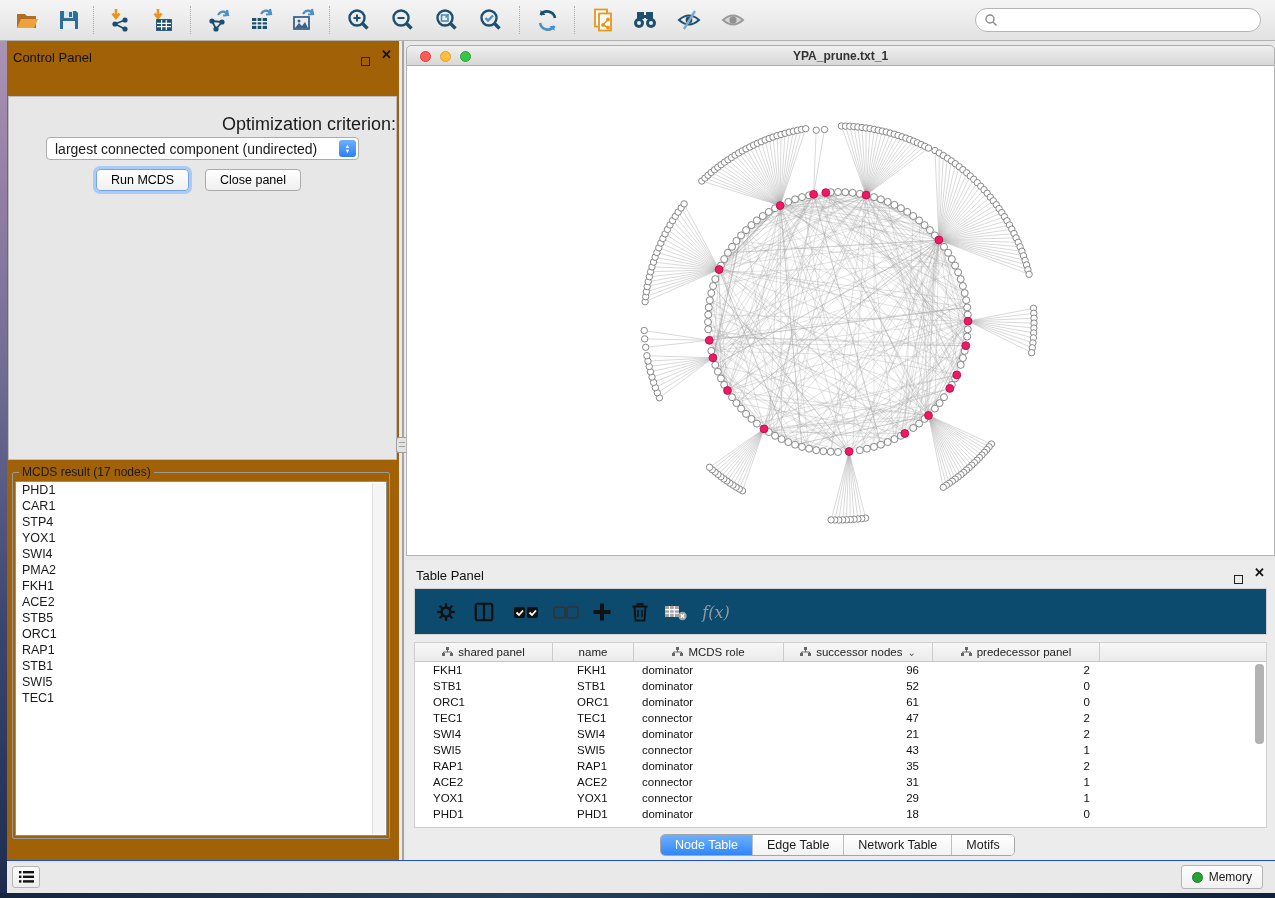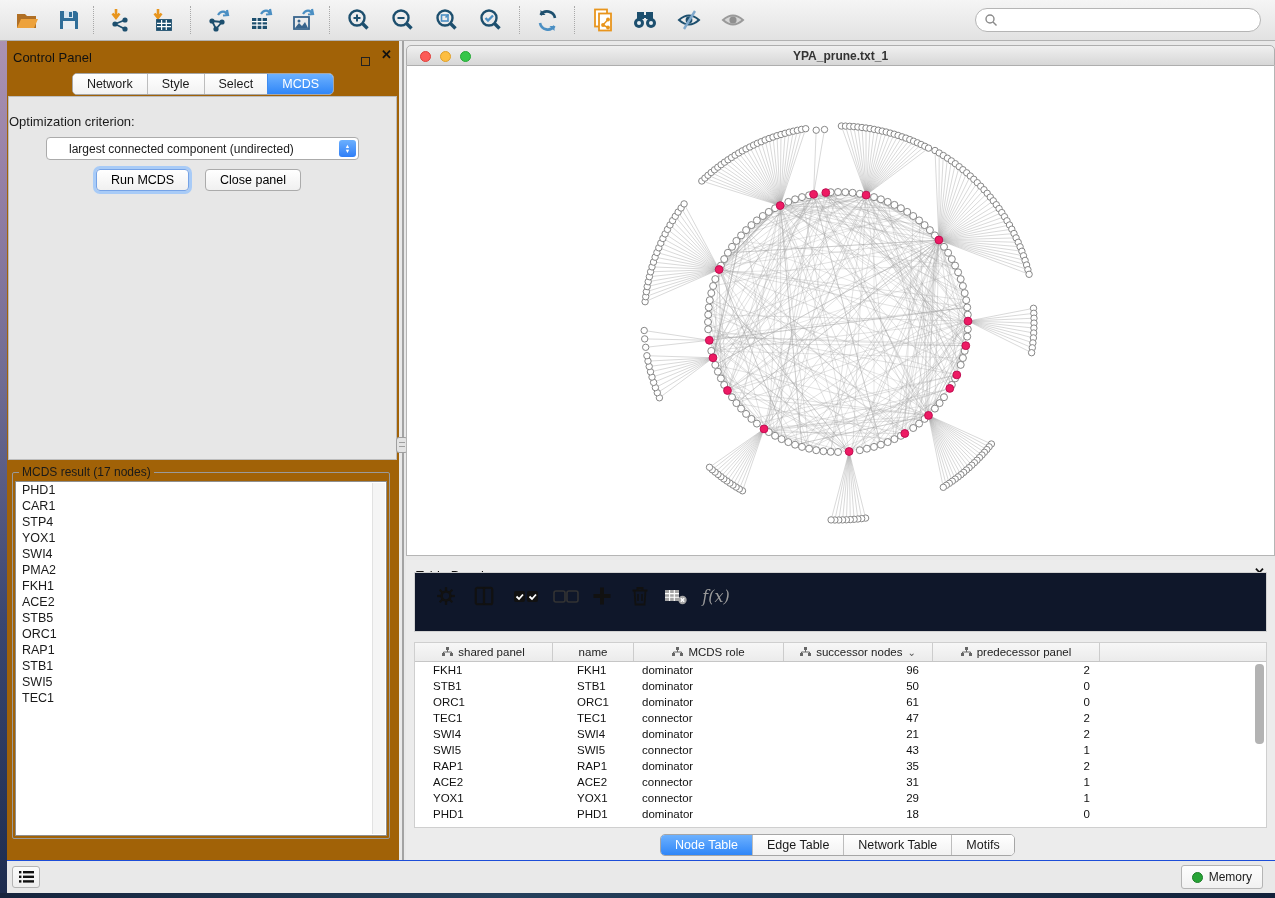--- a/index.html
+++ b/index.html
@@ -22,24 +22,24 @@
   
   #cpanel{left:7px;top:41px;width:392px;height:819px;background:#a16207}
   .panel-title{font-size:13px;color:#111}
   .wicon-sq{display:inline-block;width:9px;height:9px;border:1.5px solid #222;box-sizing:border-box}
   .wicon-x{font-size:13px;font-weight:bold;color:#111;line-height:9px}
   .seg{display:inline-flex;border:1px solid #a6a6a6;border-radius:5px;overflow:hidden;background:#fff}
   .seg>div{padding:3px 14px;font-size:12.5px;border-left:1px solid #bdbdbd;background:linear-gradient(#ffffff,#f2f2f2);white-space:nowrap}
   .seg>div:first-child{border-left:none}
   .seg>div.active{background:linear-gradient(#6db1fe,#2f86f8);color:#fff;border-left-color:#3e8cf0}
   #cp-box{position:absolute;left:1px;top:55px;width:389px;height:364px;background:#e7e7e7;border:1px solid #bdbdbd;box-sizing:border-box}
-  #opt-label{position:absolute;top:17px;width:100%;text-align:left;font-size:13px}
+  #opt-label{position:absolute;top:17px;width:100%;text-align:right;font-size:18px}
   #combo{position:absolute;left:37px;top:40px;width:313px;height:23px;background:#fff;border:1px solid #ababab;
          border-radius:4px;box-sizing:border-box;display:flex;align-items:center}
-  #combo .val{flex:1;font-size:12px;padding-left:22px;white-space:nowrap}
+  #combo .val{flex:1;font-size:14px;padding-left:8px;white-space:nowrap}
   #combo .step{width:17px;height:17px;margin-right:2px;border-radius:3px;background:linear-gradient(#6cb0fe,#2f7ef7);
          display:flex;flex-direction:column;align-items:center;justify-content:center;color:#fff;font-size:5.5px;line-height:5px}
   .btn{background:linear-gradient(#ffffff,#f0f0f0);border:1px solid #ababab;border-radius:4px;
        font-size:12.5px;padding:3px 14px;font-family:"Liberation Sans",sans-serif}
   .btn.focus{box-shadow:0 0 0 3px #a8cbf7;border-color:#76a3e6}
   #mcds-fieldset{position:absolute;left:5px;top:424px;width:378px;height:374px;border:1px solid #9a9a9a;
        border-radius:2px;margin:0;padding:2px;box-sizing:border-box}
   #mcds-fieldset legend{font-size:12px;padding:0 3px;margin-left:4px}
   #mcds-list{position:relative;width:100%;height:100%;background:#fff;border:1px solid #8f8f8f;
        box-sizing:border-box;overflow:hidden;font-size:12.5px}
@@ -53,21 +53,21 @@
   
   #netwin{left:406px;top:45px;width:869px;height:515px}
   #net-titlebar{position:absolute;left:0;top:0;right:0;height:21px;background:linear-gradient(#f0f0f0,#d7d7d7);
       border:1px solid #aeaeae;border-radius:5px 5px 0 0;box-sizing:border-box}
   .tl{position:absolute;top:5px;width:11px;height:11px;border-radius:50%;box-sizing:border-box}
   #net-title{position:absolute;left:0;right:0;top:3px;text-align:center;font-size:12px;font-weight:bold;color:#333}
   #net-canvas{position:absolute;left:0;top:21px;width:869px;height:490px;background:#fff;
       border:1px solid #b5b5b5;border-top:none;box-sizing:border-box}
   
   #tpanel{left:406px;top:560px;width:869px;height:300px;background:#ececec}
-  #tp-toolbar{position:absolute;left:8px;top:12px;width:853px;height:60px;background:#0f172a;
+  #tp-toolbar{position:absolute;left:8px;top:28px;width:853px;height:47px;background:#0c4a6e;
       border:1px solid #d2d2d2;box-sizing:border-box}
   .tpbtn{position:absolute;top:9px;width:30px;height:28px;display:flex;align-items:center;justify-content:center}
   #fx{font-family:"DejaVu Serif",serif;font-style:italic;font-size:16px;color:#9a9a9a}
   #ttable{position:absolute;left:8px;top:82px;width:853px;height:186px;background:#fff;border:1px solid #cfcfcf;box-sizing:border-box;overflow:hidden}
   .thead{display:flex;height:18px;background:linear-gradient(#f7f7f7,#ebebeb);border-bottom:1px solid #c6c6c6;
       font-size:11.5px;color:#222;align-items:stretch}
   .th{display:flex;align-items:center;justify-content:center;border-right:1px solid #ccc;box-sizing:border-box;gap:5px}
   .c0{width:138px}.c1{width:81px}.c2{width:150px}.c3{width:149px}.c4{width:167px}
   .trow{display:flex;height:16px;align-items:center;font-size:11.5px;color:#111}
   .tcell{box-sizing:border-box;white-space:nowrap;overflow:hidden}
@@ -229,28 +229,20 @@
 </div>
 
 <div id="wall-left" class="abs"></div>
 <div id="wall-bottom" class="abs"></div>
 
 <div id="cpanel" class="abs">
   <div class="abs panel-title" style="left:6px;top:9px">Control Panel</div>
   <div class="abs" style="left:354px;top:11px"><span class="wicon-sq"></span></div>
   <div class="abs wicon-x" style="left:374px;top:9px">✕</div>
 
-  <div class="abs" style="left:0;top:32px;width:392px;text-align:center">
-    <div class="seg">
-      <div>Network</div>
-      <div>Style</div>
-      <div>Select</div>
-      <div class="active">MCDS</div>
-    </div>
-  </div>
 
   <div id="cp-box">
     <div id="opt-label">Optimization criterion:</div>
     <div id="combo">
       <div class="val">largest connected component (undirected)</div>
       <div class="step">
           <span>▲</span>
           <span>▼</span>
         </div>
     </div>
@@ -1155,21 +1147,21 @@
           <div class="tcell c0">FKH1</div>
           <div class="tcell c1">FKH1</div>
           <div class="tcell c2">dominator</div>
           <div class="tcell c3">96</div>
           <div class="tcell c4">2</div>
         </div>
         <div class="trow">
           <div class="tcell c0">STB1</div>
           <div class="tcell c1">STB1</div>
           <div class="tcell c2">dominator</div>
-          <div class="tcell c3">50</div>
+          <div class="tcell c3">52</div>
           <div class="tcell c4">0</div>
         </div>
         <div class="trow">
           <div class="tcell c0">ORC1</div>
           <div class="tcell c1">ORC1</div>
           <div class="tcell c2">dominator</div>
           <div class="tcell c3">61</div>
           <div class="tcell c4">0</div>
         </div>
         <div class="trow">

